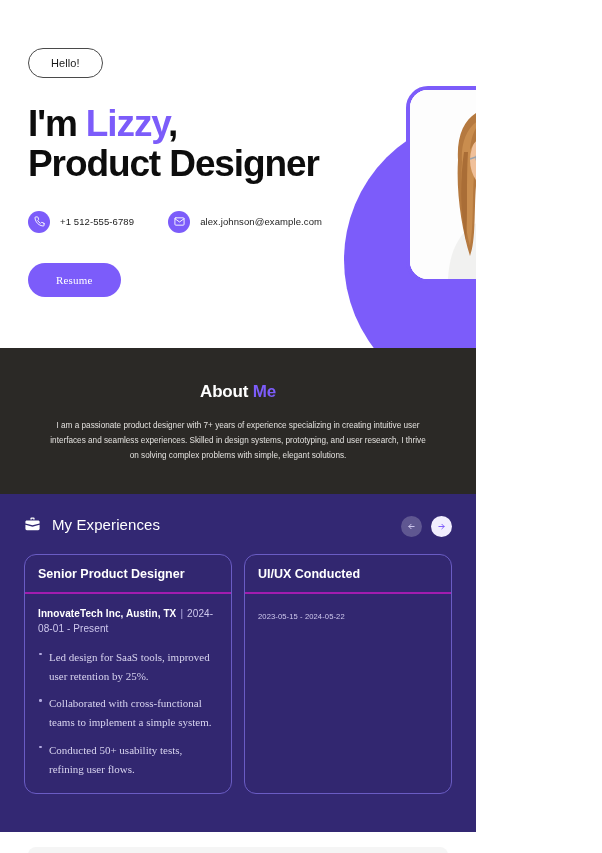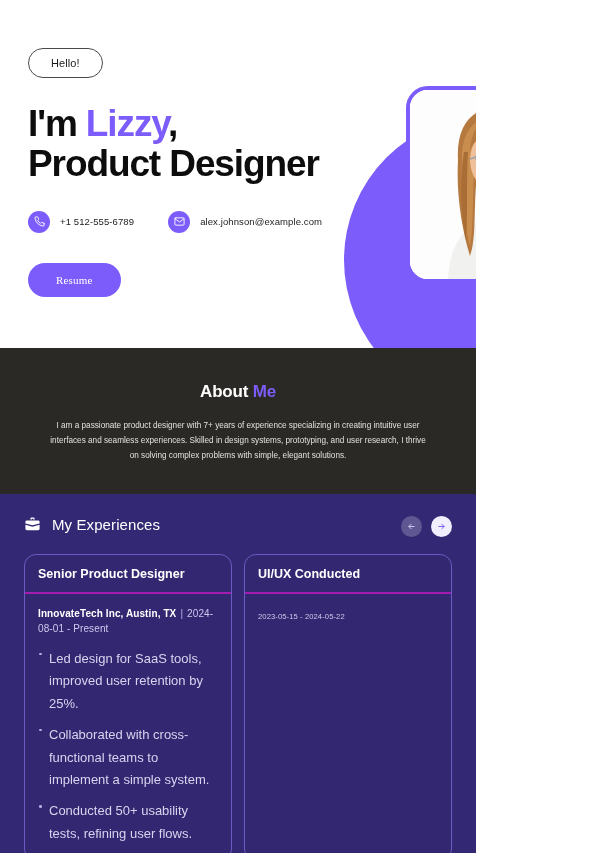--- a/index.html
+++ b/index.html
@@ -244,24 +244,25 @@
     color: #cfc9ee;
     letter-spacing: .1px;
   }
   .exp-bullets {
     margin-top: 12px;
     list-style: none;
   }
   .exp-bullets li {
     position: relative;
     padding-left: 11px;
-    font-size: 13px;
+    font-size: 11px;
     line-height: 1.75;
     color: #d8d4ef;
     margin-bottom: 8px;
+    font-family: Liberation Serif, serif;
   }
   .exp-bullets li:last-child { margin-bottom: 0; }
   .exp-bullets li::before {
     content: "";
     position: absolute;
     left: 1px;
     top: 5px;
     width: 2.5px;
     height: 2.5px;
     border-radius: 50%;

